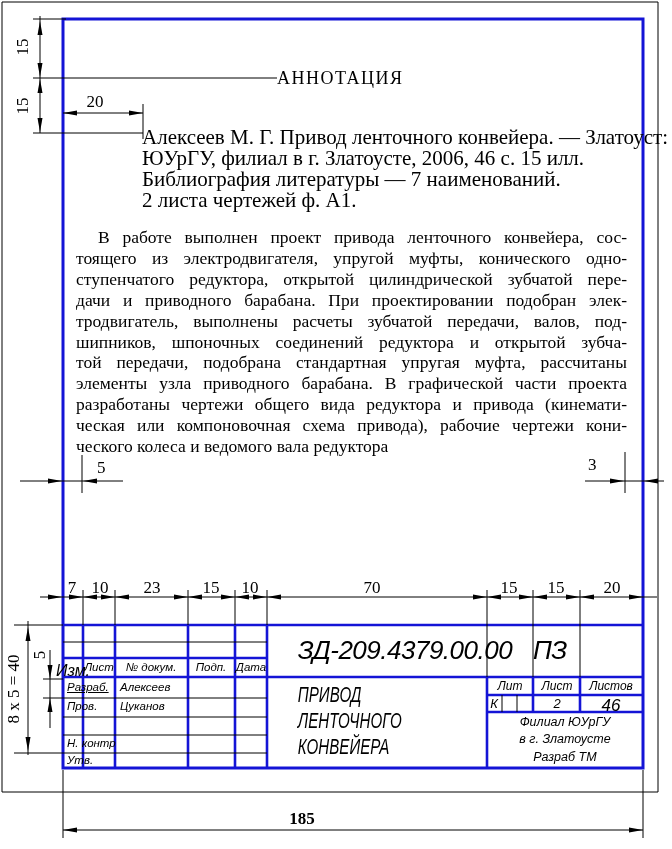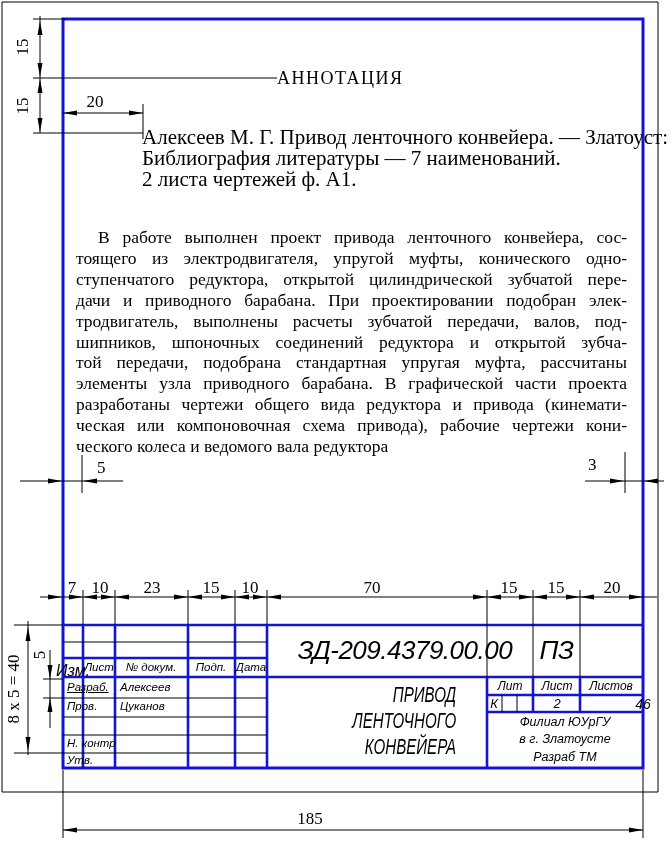--- a/index.html
+++ b/index.html
@@ -13,21 +13,21 @@
   .abstract .ln{width:551px;line-height:20.9px;text-align:justify;text-align-last:justify;}
   .abstract .ln.first{padding-left:22px;box-sizing:border-box;}
   .abstract .ln.last{text-align:left;text-align-last:left;}
   .dim{position:absolute;z-index:2;font-size:17px;white-space:nowrap;font-family:"Liberation Serif",serif;}
   .dim.c{transform:translateX(-50%);}
   .dim.rot{transform:translate(-50%,-50%) rotate(-90deg);}
   .tb{position:absolute;z-index:2;font-family:"Liberation Sans",sans-serif;font-style:italic;white-space:nowrap;}
   .tb.c{transform:translateX(-50%);}
   .small{font-size:11.5px;}
   .docnum{font-size:26px;letter-spacing:-0.5px;}
-  .prjtitle{line-height:26px;font-size:21px;text-align:right;}
+  .prjtitle{line-height:26px;font-size:21px;text-align:left;}
   .prjtitle div{transform:scale(0.72,1.04);}
   .org{font-size:12.5px;line-height:17.3px;text-align:center;}
 </style>
 </head>
 <body>
 
 <div class="page">
 
   <svg width="672" height="849" viewBox="0 0 672 849">
 
@@ -134,20 +134,21 @@
         <path d="M50,698 L47.5,712 L52.5,712 Z"></path>
       <path d="M63,830 L77,827.5 L77,832.5 Z"></path>
         <path d="M643,830 L629,827.5 L629,832.5 Z"></path>
     </g>
   </svg>
 
   <div class="txt heading" style="left:277px;top:68px;">АННОТАЦИЯ</div>
 
   <div class="txt bib" style="left:142px;top:127px;">
     <div>Алексеев М. Г. Привод ленточного конвейера. — Златоуст:</div>
+    <div>ЮУрГУ, филиал в г. Златоусте, 2006, 46 с. 15 илл.</div>
     <div>Библиография литературы — 7 наименований.</div>
     <div>2 листа чертежей ф. А1.</div>
   </div>
 
   <div class="abstract" style="left:76px;top:227px;">
     <div class="ln first">В работе выполнен проект привода ленточного конвейера, сос-</div>
     <div class="ln">тоящего из электродвигателя, упругой муфты, конического одно-</div>
     <div class="ln">ступенчатого редуктора, открытой цилиндрической зубчатой пере-</div>
     <div class="ln">дачи и приводного барабана. При проектировании подобран элек-</div>
     <div class="ln">тродвигатель, выполнены расчеты зубчатой передачи, валов, под-</div>
@@ -170,50 +171,50 @@
   <div class="dim c" style="left:152px;top:578px;">23</div>
   <div class="dim c" style="left:211px;top:578px;">15</div>
   <div class="dim c" style="left:250px;top:578px;">10</div>
   <div class="dim c" style="left:372px;top:578px;">70</div>
   <div class="dim c" style="left:509px;top:578px;">15</div>
   <div class="dim c" style="left:556px;top:578px;">15</div>
   <div class="dim c" style="left:612px;top:578px;">20</div>
 
   <div class="dim rot" style="left:14px;top:689px;">8 x 5 = 40</div>
   <div class="dim rot" style="left:40px;top:655px;">5</div>
-  <div class="dim c" style="left:310px;top:809px;">185</div>
+  <div class="dim c" style="left:302px;top:809px;font-weight:bold;">185</div>
 
   <div class="tb small c" style="left:73px;top:662px;font-size:16px;">Изм.</div>
   <div class="tb small c" style="left:99px;top:661px;">Лист</div>
   <div class="tb small c" style="left:151px;top:661px;">№ докум.</div>
   <div class="tb small c" style="left:211px;top:661px;">Подп.</div>
   <div class="tb small c" style="left:251px;top:661px;">Дата</div>
 
   <div class="tb small" style="left:67px;top:681px;text-decoration:underline;">Разраб.</div>
   <div class="tb small" style="left:120px;top:681px;">Алексеев</div>
   <div class="tb small" style="left:67px;top:700px;">Пров.</div>
   <div class="tb small" style="left:120px;top:700px;">Цуканов</div>
   <div class="tb small" style="left:67px;top:737px;">Н. контр</div>
   <div class="tb small" style="left:67px;top:754px;">Утв.</div>
 
   <div class="tb docnum" style="left:267px;top:635px;width:276px;text-align:center;">ЗД-209.4379.00.00</div>
-  <div class="tb docnum" style="left:533px;top:635px;width:47px;text-align:center;">ПЗ</div>
+  <div class="tb docnum" style="left:533px;top:635px;width:31px;text-align:center;">ПЗ</div>
 
   <div class="tb prjtitle" style="left:267px;top:682px;width:220px;">
     <div>ПРИВОД</div>
     <div>ЛЕНТОЧНОГО</div>
     <div>КОНВЕЙЕРА</div>
   </div>
 
   <div class="tb c" style="left:510px;top:679px;font-size:12px;">Лит</div>
   <div class="tb c" style="left:557px;top:679px;font-size:12px;">Лист</div>
   <div class="tb c" style="left:611px;top:679px;font-size:12px;">Листов</div>
   <div class="tb c" style="left:494px;top:696px;font-size:13px;">К</div>
   <div class="tb c" style="left:557px;top:696px;font-size:13px;">2</div>
-  <div class="tb c" style="left:611px;top:696px;font-size:14px;margin-left:32px;">46</div>
+  <div class="tb c" style="left:611px;top:696px;font-size:17px;">46</div>
 
   <div class="tb org" style="left:487px;top:714px;width:156px;">
     <div>Филиал ЮУрГУ</div>
     <div>в г. Златоусте</div>
     <div>Разраб ТМ</div>
   </div>
 
 </div>
 
 </body></html>

